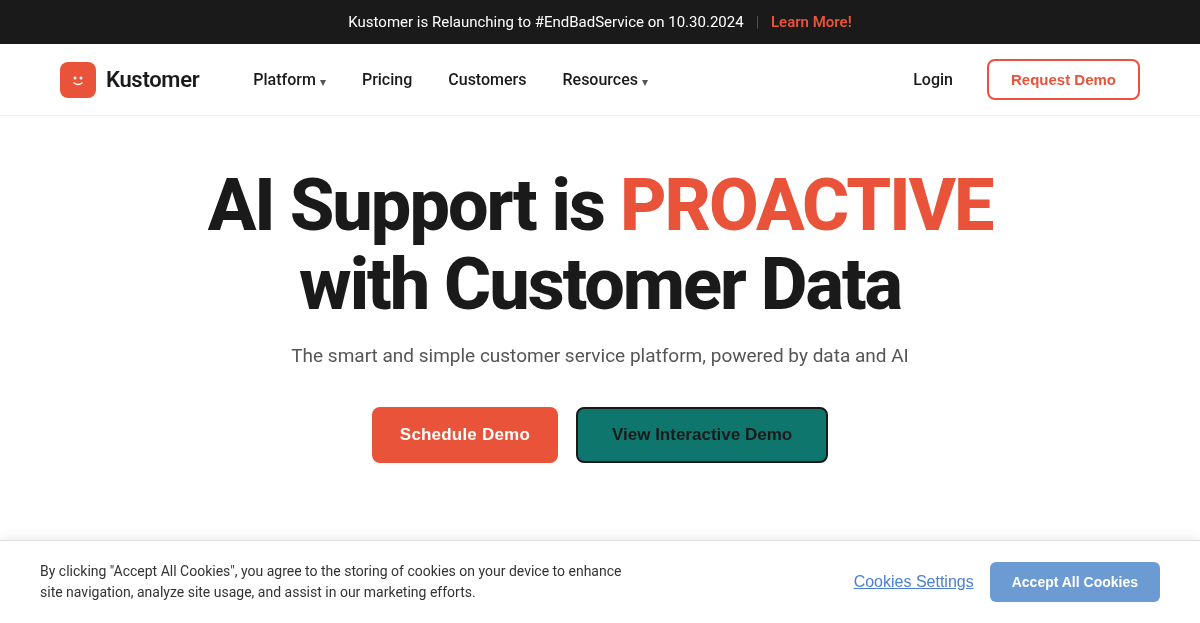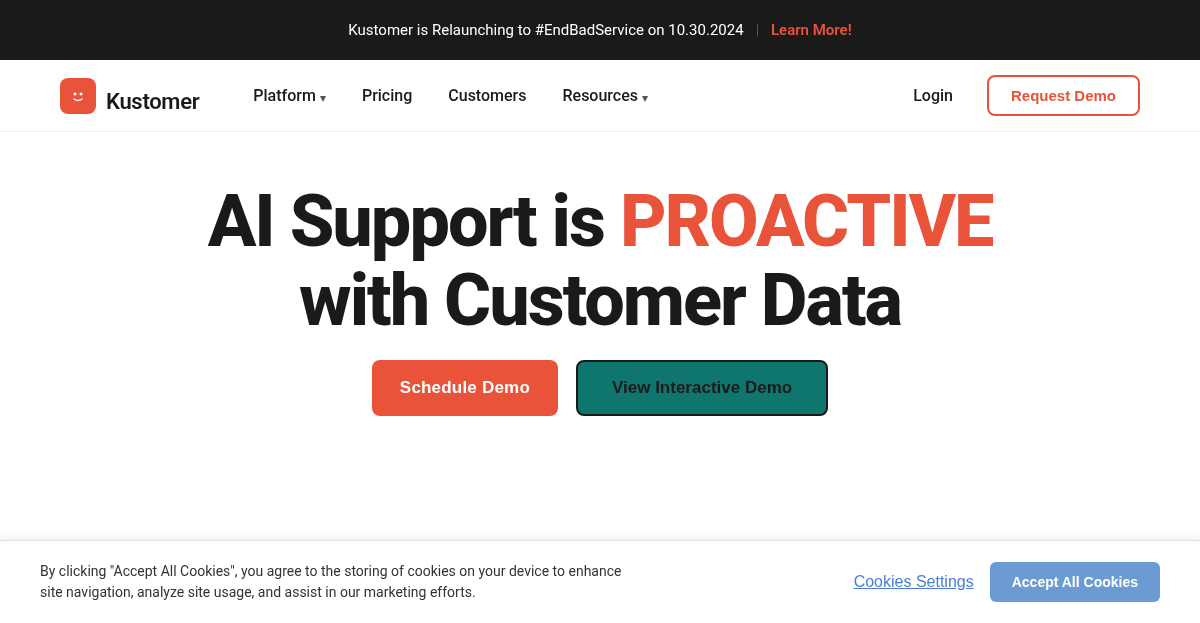--- a/index.html
+++ b/index.html
@@ -21,21 +21,21 @@
     .top-banner {
       background: #1a1a1a;
       color: #ffffff;
       text-align: center;
       padding: 10px 20px;
       font-size: 15px;
       display: flex;
       align-items: center;
       justify-content: center;
       gap: 12px;
-      height: 60px;
+      height: 44px;
     }
 
     .top-banner-text {
       color: #ffffff;
       font-weight: 400;
     }
 
     .top-banner-divider {
       color: #666;
       font-weight: 300;
@@ -60,21 +60,21 @@
     }
 
     .nav-left {
       display: flex;
       align-items: center;
       gap: 40px;
     }
 
     .logo {
       display: flex;
-      align-items: flex-end;
+      align-items: center;
       gap: 10px;
       cursor: pointer;
     }
 
     .logo-icon {
       width: 36px;
       height: 36px;
       background: #e8533a;
       border-radius: 8px;
       display: flex;
@@ -300,20 +300,21 @@
     <button class="request-demo-btn">Request Demo</button>
   </div>
 </nav>
 
 <section class="hero">
   <h1 class="hero-title">
     <span>AI Support is </span><span class="hero-title-highlight">PROACTIVE</span>
     <br>
     <span>with Customer Data</span>
   </h1>
+  <p class="hero-subtitle">The smart and simple customer service platform, powered by data and AI</p>
   <div class="hero-buttons">
     <button class="schedule-demo-btn">Schedule Demo</button>
     <button class="view-demo-btn">View Interactive Demo</button>
   </div>
 </section>
 
 <div class="cookie-banner">
   <p class="cookie-text">By clicking "Accept All Cookies", you agree to the storing of cookies on your device to enhance site navigation, analyze site usage, and assist in our marketing efforts.</p>
   <div class="cookie-actions">
     <button class="cookie-settings-btn">Cookies Settings</button>

